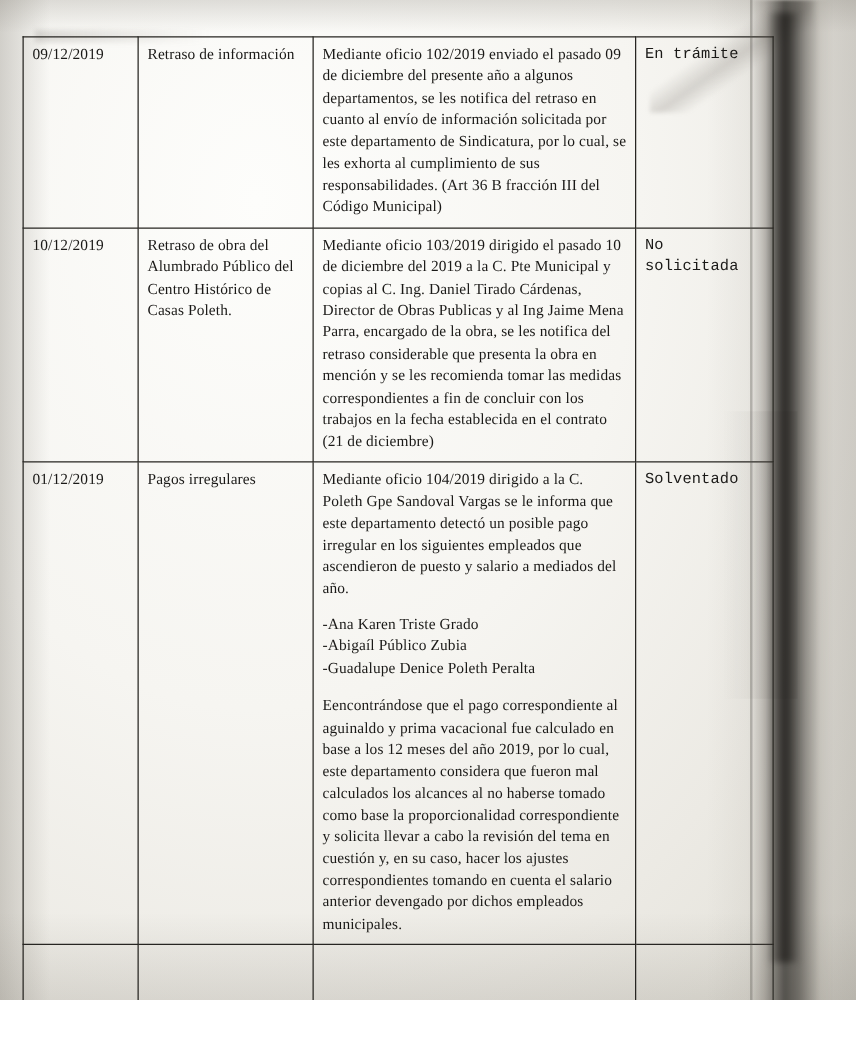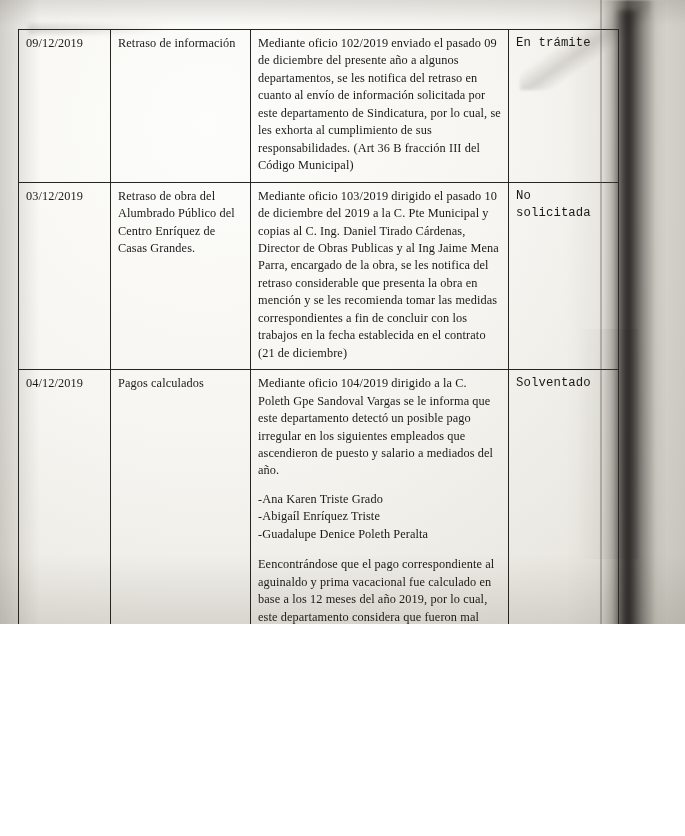--- a/index.html
+++ b/index.html
@@ -11,21 +11,21 @@
     height: 836px;
     background: #ffffff;
     font-family: "Liberation Serif", serif;
     overflow: hidden;
   }
 
   
   #page {
     position: relative;
     width: 685px;
-    height: 624px;
+    height: 800px;
     background:
       radial-gradient(ellipse at 30% 20%, #fdfdfb 0%, #f6f5f1 45%, #eceae4 75%, #e2e0d8 100%);
     overflow: hidden;
   }
 
   
   .blotch {
     position: absolute;
     pointer-events: none;
   }
@@ -174,36 +174,36 @@
         <tr>
           <td class="cell-date">09/12/2019</td>
           <td class="cell-topic">Retraso de información</td>
           <td class="cell-detail">
             <p>Mediante oficio 102/2019 enviado el pasado 09 de diciembre del presente año a algunos departamentos, se les notifica del retraso en cuanto al envío de información solicitada por este departamento de Sindicatura, por lo cual, se les exhorta al cumplimiento de sus responsabilidades. (Art 36 B fracción III del Código Municipal)</p>
           </td>
           <td class="cell-status">En trámite</td>
         </tr>
 
         <tr>
-          <td class="cell-date">03/12/2019</td>
-          <td class="cell-topic">Retraso de obra del Alumbrado Público del Centro Enríquez de Casas Grandes.</td>
+          <td class="cell-date">10/12/2019</td>
+          <td class="cell-topic">Retraso de obra del Alumbrado Público del Centro Histórico de Casas Poleth.</td>
           <td class="cell-detail">
             <p>Mediante oficio 103/2019 dirigido el pasado 10 de diciembre del 2019 a la C. Pte Municipal y copias al C. Ing. Daniel Tirado Cárdenas, Director de Obras Publicas y al Ing Jaime Mena Parra, encargado de la obra, se les notifica del retraso considerable que presenta la obra en mención y se les recomienda tomar las medidas correspondientes a fin de concluir con los trabajos en la fecha establecida en el contrato (21 de diciembre)</p>
           </td>
           <td class="cell-status">No solicitada</td>
         </tr>
 
         <tr>
-          <td class="cell-date">04/12/2019</td>
-          <td class="cell-topic">Pagos calculados</td>
+          <td class="cell-date">01/12/2019</td>
+          <td class="cell-topic">Pagos irregulares</td>
           <td class="cell-detail">
             <p>Mediante oficio 104/2019 dirigido a la C. Poleth Gpe Sandoval Vargas se le informa que este departamento detectó un posible pago irregular en los siguientes empleados que ascendieron de puesto y salario a mediados del año.</p>
             <div class="namelist">
               <div>-Ana Karen Triste Grado</div>
-              <div>-Abigaíl Enríquez Triste</div>
+              <div>-Abigaíl Público Zubia</div>
               <div>-Guadalupe Denice Poleth Peralta</div>
             </div>
             <p class="gap">Eencontrándose que el pago correspondiente al aguinaldo y prima vacacional fue calculado en base a los 12 meses del año 2019, por lo cual, este departamento considera que  fueron mal calculados los alcances al no haberse tomado como base la proporcionalidad correspondiente y solicita llevar a cabo la revisión del tema en cuestión y, en su caso, hacer los ajustes correspondientes tomando en cuenta el salario anterior devengado por dichos empleados municipales.</p>
           </td>
           <td class="cell-status">Solventado</td>
         </tr>
 
         <tr>
           <td class="filler"></td>
           <td class="filler"></td>

